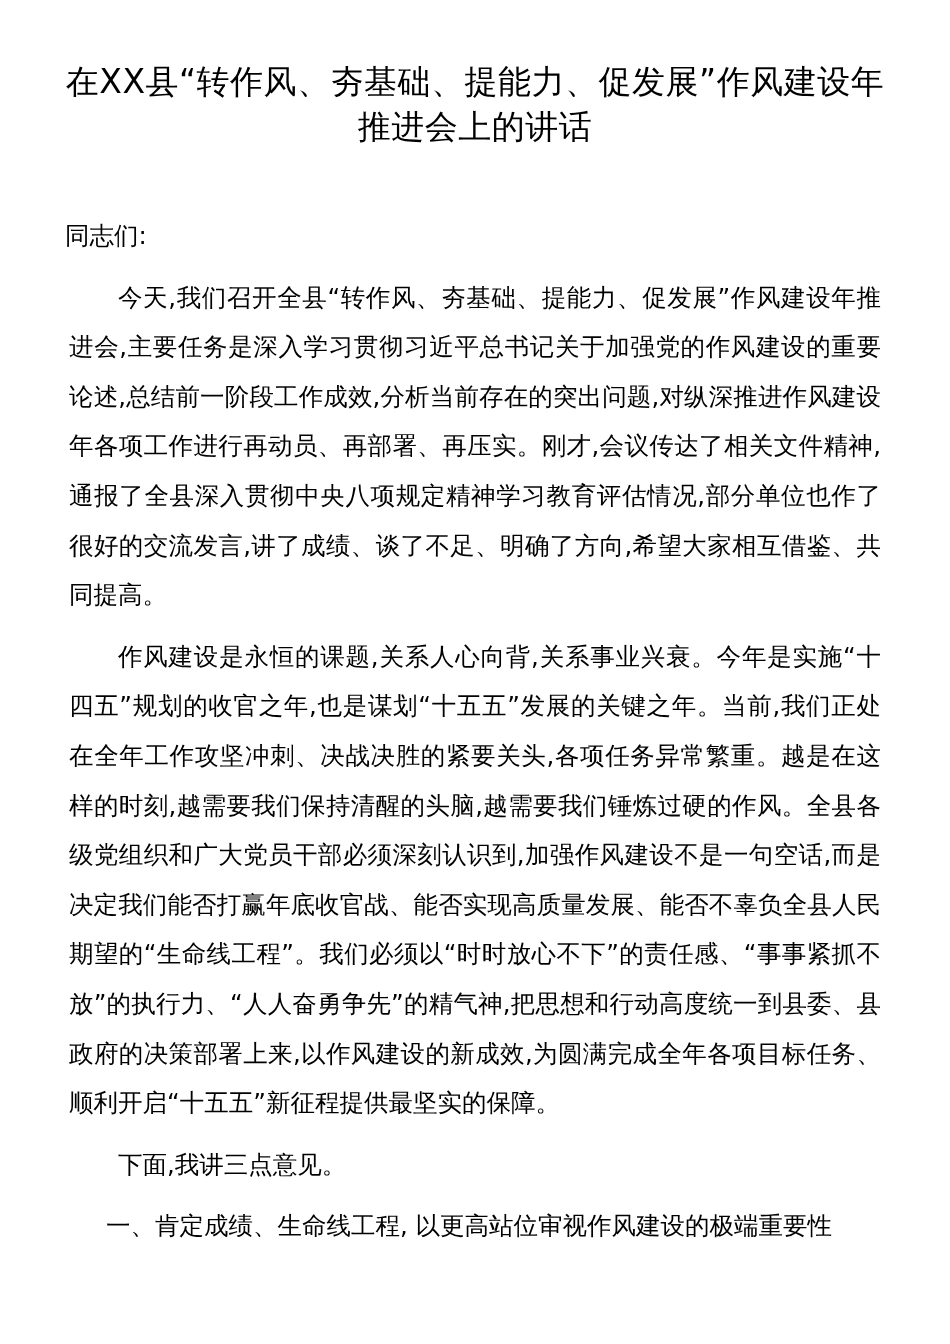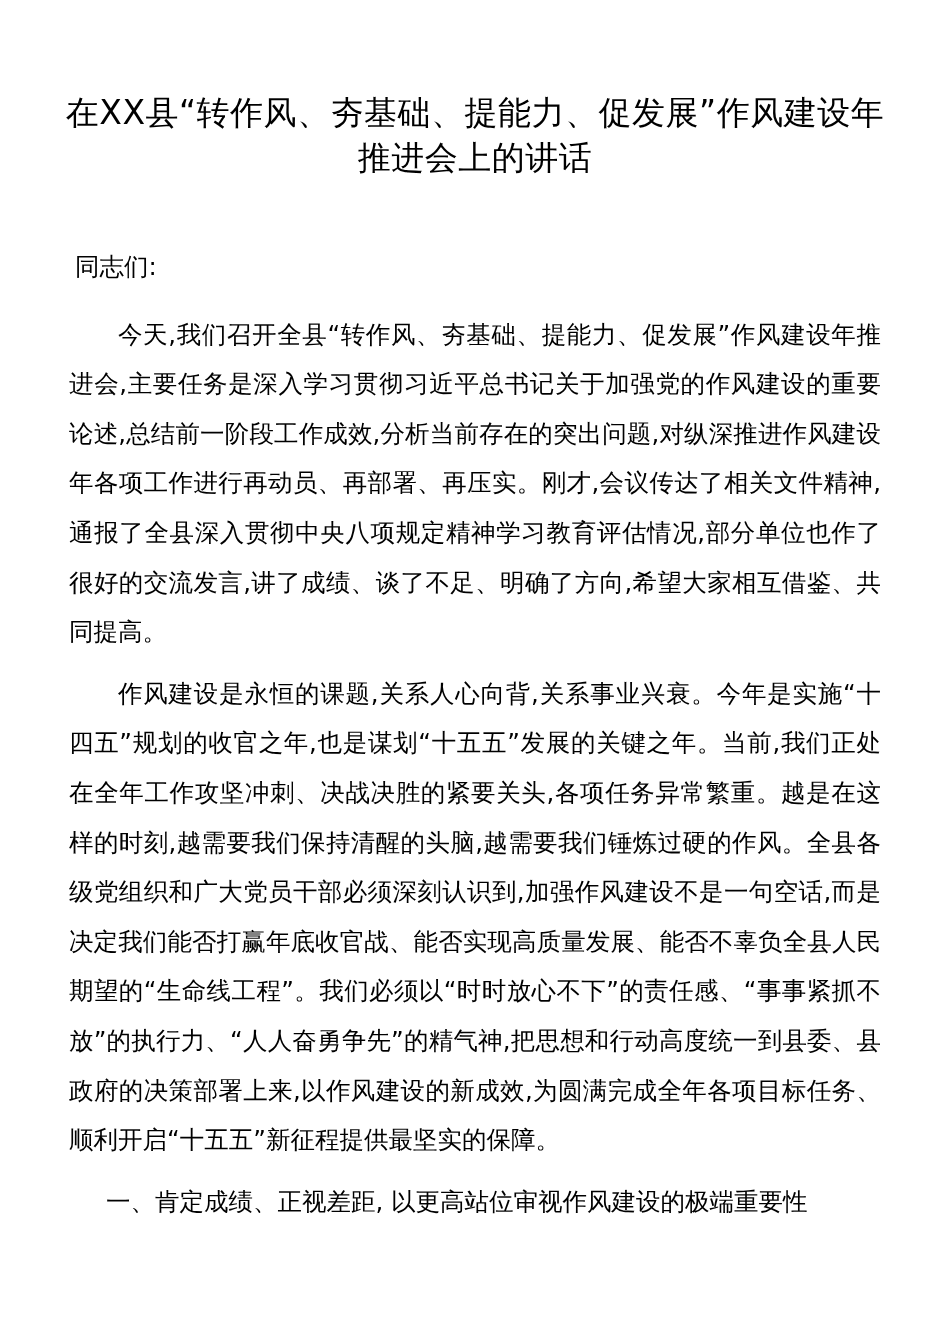--- a/index.html
+++ b/index.html
@@ -15,22 +15,22 @@
       color: #000000;
       font-family: "DejaVu Sans", "Liberation Sans", sans-serif;
     }
     .page {
       position: absolute;
       left: 57px;
       top: 0;
       width: 836px;
     }
     .doc-title {
-      margin: 6px;
-      padding-top: 84px;
+      margin: 0;
+      padding-top: 59px;
       font-size: 33px;
       line-height: 45px;
       font-weight: normal;
       text-align: center;
       letter-spacing: 0.5px;
     }
     .doc-body {
       margin-top: 62px;
       font-size: 24.5px;
       line-height: 49.6px;
@@ -38,36 +38,37 @@
     .para {
       margin: 12px;
       text-align: justify;
       text-justify: inter-character;
       word-break: break-all;
     }
     .indent {
       text-indent: 2em;
     }
     .salutation {
-      margin: 18px;
+      margin: 8px;
     }
     .heading-1 {
       margin: 0;
       text-indent: 2em;
     }
   </style>
 </head>
 <body>
 
 <div class="page">
   <h1 class="doc-title">在XX县“转作风、夯基础、提能力、促发展”作风建设年推进会上的讲话</h1>
 
   <div class="doc-body">
     <p class="salutation">同志们:</p>
 
     <p class="para indent">今天,我们召开全县“转作风、夯基础、提能力、促发展”作风建设年推进会,主要任务是深入学习贯彻习近平总书记关于加强党的作风建设的重要论述,总结前一阶段工作成效,分析当前存在的突出问题,对纵深推进作风建设年各项工作进行再动员、再部署、再压实。刚才,会议传达了相关文件精神,通报了全县深入贯彻中央八项规定精神学习教育评估情况,部分单位也作了很好的交流发言,讲了成绩、谈了不足、明确了方向,希望大家相互借鉴、共同提高。</p>
 
     <p class="para indent">作风建设是永恒的课题,关系人心向背,关系事业兴衰。今年是实施“十四五”规划的收官之年,也是谋划“十五五”发展的关键之年。当前,我们正处在全年工作攻坚冲刺、决战决胜的紧要关头,各项任务异常繁重。越是在这样的时刻,越需要我们保持清醒的头脑,越需要我们锤炼过硬的作风。全县各级党组织和广大党员干部必须深刻认识到,加强作风建设不是一句空话,而是决定我们能否打赢年底收官战、能否实现高质量发展、能否不辜负全县人民期望的“生命线工程”。我们必须以“时时放心不下”的责任感、“事事紧抓不放”的执行力、“人人奋勇争先”的精气神,把思想和行动高度统一到县委、县政府的决策部署上来,以作风建设的新成效,为圆满完成全年各项目标任务、顺利开启“十五五”新征程提供最坚实的保障。</p>
 
+    <p class="para indent">下面,我讲三点意见。</p>
 
-    <p class="heading-1">一、肯定成绩、正视差距, 以更高站位审视作风建设的极端重要性</p>
+    <p class="heading-1">一、肯定成绩、生命线工程, 以更高站位审视作风建设的极端重要性</p>
   </div>
 </div>
 
 </body></html>

